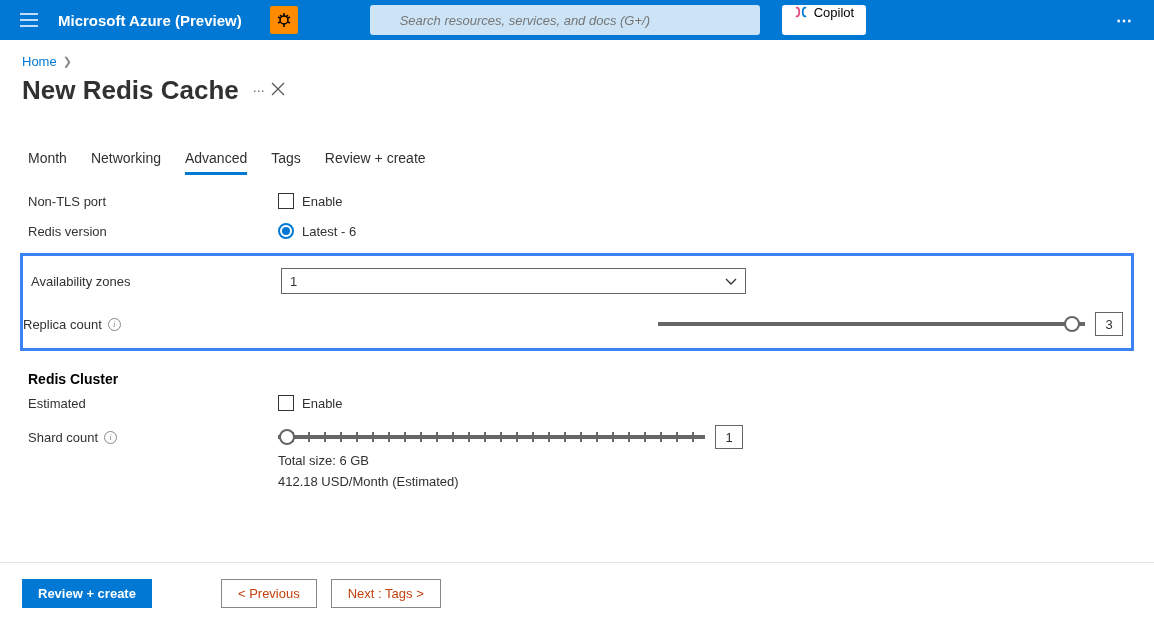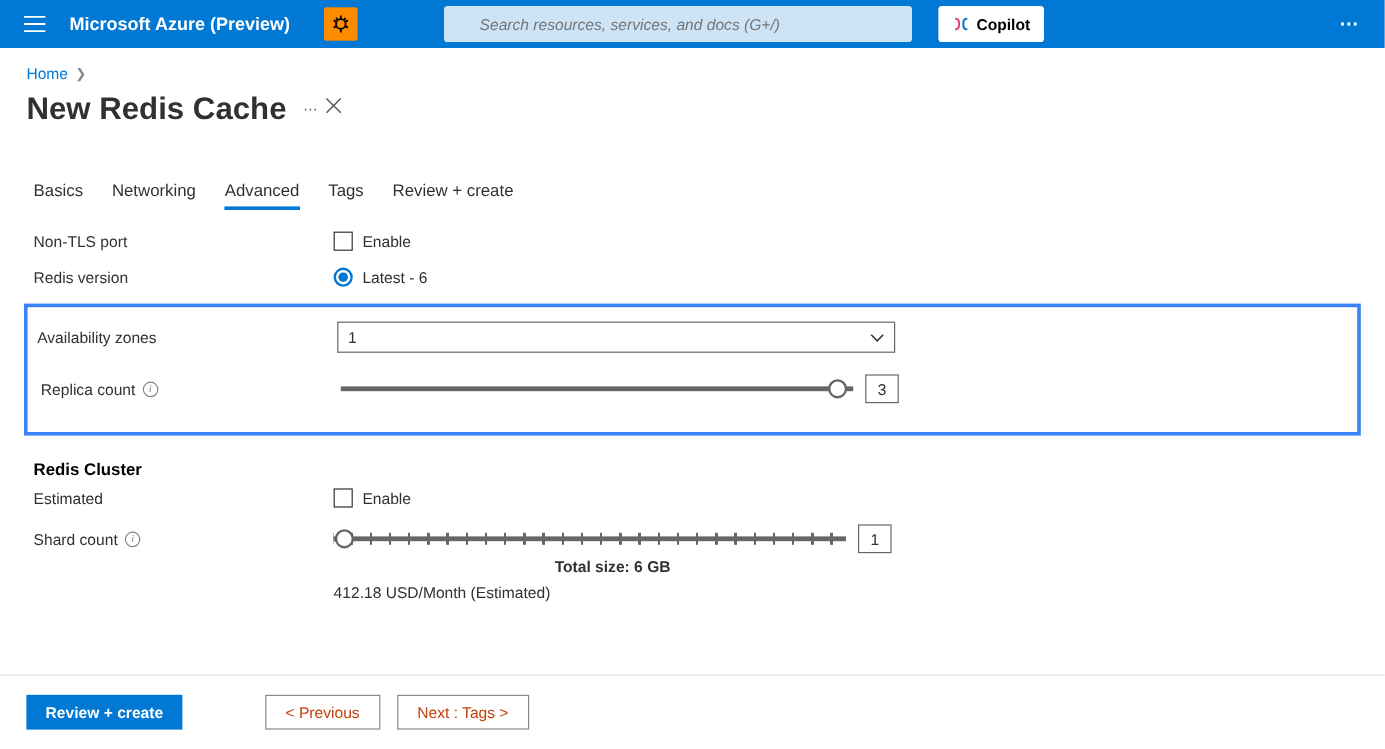--- a/index.html
+++ b/index.html
@@ -7,21 +7,21 @@
 
 
 .topbar { background: #0078d4; height: 40px; display: flex; align-items: center; padding: 0 20px; gap: 12px; }
 .hamburger { color: #fff; cursor: pointer; display: flex; align-items: center; }
 .brand { color: #fff; font-weight: 600; font-size: 15px; margin-left: 8px; margin-right: 16px; }
 .debug-icon { background: #ff8c00; width: 28px; height: 28px; display: flex; align-items: center; justify-content: center; border-radius: 2px; }
 .search-wrap { flex: 0 0 390px; margin-left: 60px; }
 .search-box { background: #cce4f6; border: none; border-radius: 3px; height: 30px; width: 100%; padding: 0 10px 0 30px; font-size: 13px; color: #333; font-style: italic; position: relative; }
 .search-container { position: relative; }
 .search-icon-pos { position: absolute; left: 8px; top: 50%; transform: translateY(-50%); color: #555; }
-.copilot-btn { background: #fff; border: none; border-radius: 3px; height: 30px; padding: 0 12px; display: flex; align-items: center; gap: 6px; font-size: 13px; cursor: pointer; margin-left: 10px; font-weight: bold; }
+.copilot-btn { background: #fff; border: none; border-radius: 3px; height: 30px; padding: 0 12px; display: flex; align-items: flex-start; gap: 6px; font-size: 13px; cursor: pointer; margin-left: 10px; }
 .copilot-glyph { width: 14px; height: 14px; }
 .more-dots { color: #fff; margin-left: auto; cursor: pointer; letter-spacing: 2px; font-weight: bold; }
 
 
 .crumb-row { padding: 14px 22px 4px; display: flex; align-items: center; gap: 6px; font-size: 13px; }
 .crumb-link { color: #0078d4; text-decoration: none; }
 .chevron { color: #888; font-size: 11px; }
 .title-row { padding: 2px 22px 8px; display: flex; align-items: center; }
 .title-left { display: flex; align-items: center; gap: 14px; }
 .page-title { font-size: 26px; font-weight: 600; color: #323130; }
@@ -55,21 +55,21 @@
 .slider-wrap { display: flex; align-items: center; gap: 10px; width: 465px; }
 .slider-track { flex: 1; height: 4px; background: #666; position: relative; }
 .slider-thumb { position: absolute; width: 16px; height: 16px; background: #fff; border: 2px solid #666; border-radius: 50%; top: 50%; transform: translate(-50%, -50%); }
 .slider-dashes { position:absolute; top:-3px; left:0; right:0; height:10px; background: repeating-linear-gradient(90deg, transparent 0 14px, #666 14px 16px);}
 .slider-value { width: 28px; height: 24px; border: 1px solid #666; display: flex; align-items: center; justify-content: center; font-size: 13px; }
 
 
 .section-head { font-size: 14px; font-weight: 600; margin: 20px 0 8px; }
 .section-desc { font-size: 13px; color: #323130; margin-bottom: 16px; max-width: 750px; line-height: 1.4; }
 
-.total-size { font-size: 13px; color: #323130; text-align: center; width: 465px; margin-top: 4px; margin-left: 250px; font-weight: bold; }
+.total-size { font-size: 13px; color: #323130; text-align: left; width: 465px; margin-top: 4px; margin-left: 250px; }
 .price-row { font-size: 13px; color: #323130; margin-left: 250px; margin-top: 6px; }
 
 
 .footer { position: absolute; bottom: 0; left: 0; right: 0; height: 62px; border-top: 1px solid #e1e1e1; display: flex; align-items: center; gap: 14px; padding: 0 22px; background:#fff; }
 .btn-primary { background: #0078d4; color: #fff; border: none; padding: 7px 16px; font-size: 13px; font-weight: 600; cursor: pointer; }
 .btn-secondary { background: #fff; color: #c2410c; border: 1px solid #8a8886; padding: 6px 16px; font-size: 13px; cursor: pointer; }
 
 
 .content-area::-webkit-scrollbar { width: 14px; }
 .content-area::-webkit-scrollbar-thumb { background: #c1c1c1; }
@@ -126,21 +126,21 @@
     <svg width="14" height="14" viewBox="0 0 14 14">
         <path d="M1 1l12 12M13 1L1 13" stroke="#555" stroke-width="1.2"></path>
       </svg>
   </span>
 </div>
 
 <div class="content-area">
   <div class="content-inner">
 
     <div class="tabs">
-      <div class="tab">Basics</div>
+      <div class="tab">Month</div>
       <div class="tab">Networking</div>
       <div class="tab active">Advanced</div>
       <div class="tab">Tags</div>
       <div class="tab">Review + create</div>
     </div>
 
     <div class="form-row">
       <div class="form-label">Non-TLS port</div>
       <span class="checkbox"></span>
       <span>Enable</span>
@@ -161,21 +161,21 @@
         <div class="select-box">
           <span>1</span>
           <span>
             <svg width="12" height="8" viewBox="0 0 12 8">
                 <path d="M1 1l5 5 5-5" fill="none" stroke="#333" stroke-width="1.3"></path>
               </svg>
           </span>
         </div>
       </div>
 
-      <div class="form-row" style="margin-bottom:12px; padding-left:11px;">
+      <div class="form-row" style="margin-bottom:0; padding-left:0;justify-content:space-between;">
         <div class="form-label">
           <span>Replica count</span>
           <span class="info-icon">i</span>
         </div>
         <div class="slider-wrap">
           <div class="slider-track">
             <span class="slider-thumb" style="left:97%;"></span>
           </div>
           <div class="slider-value">3</div>
         </div>

